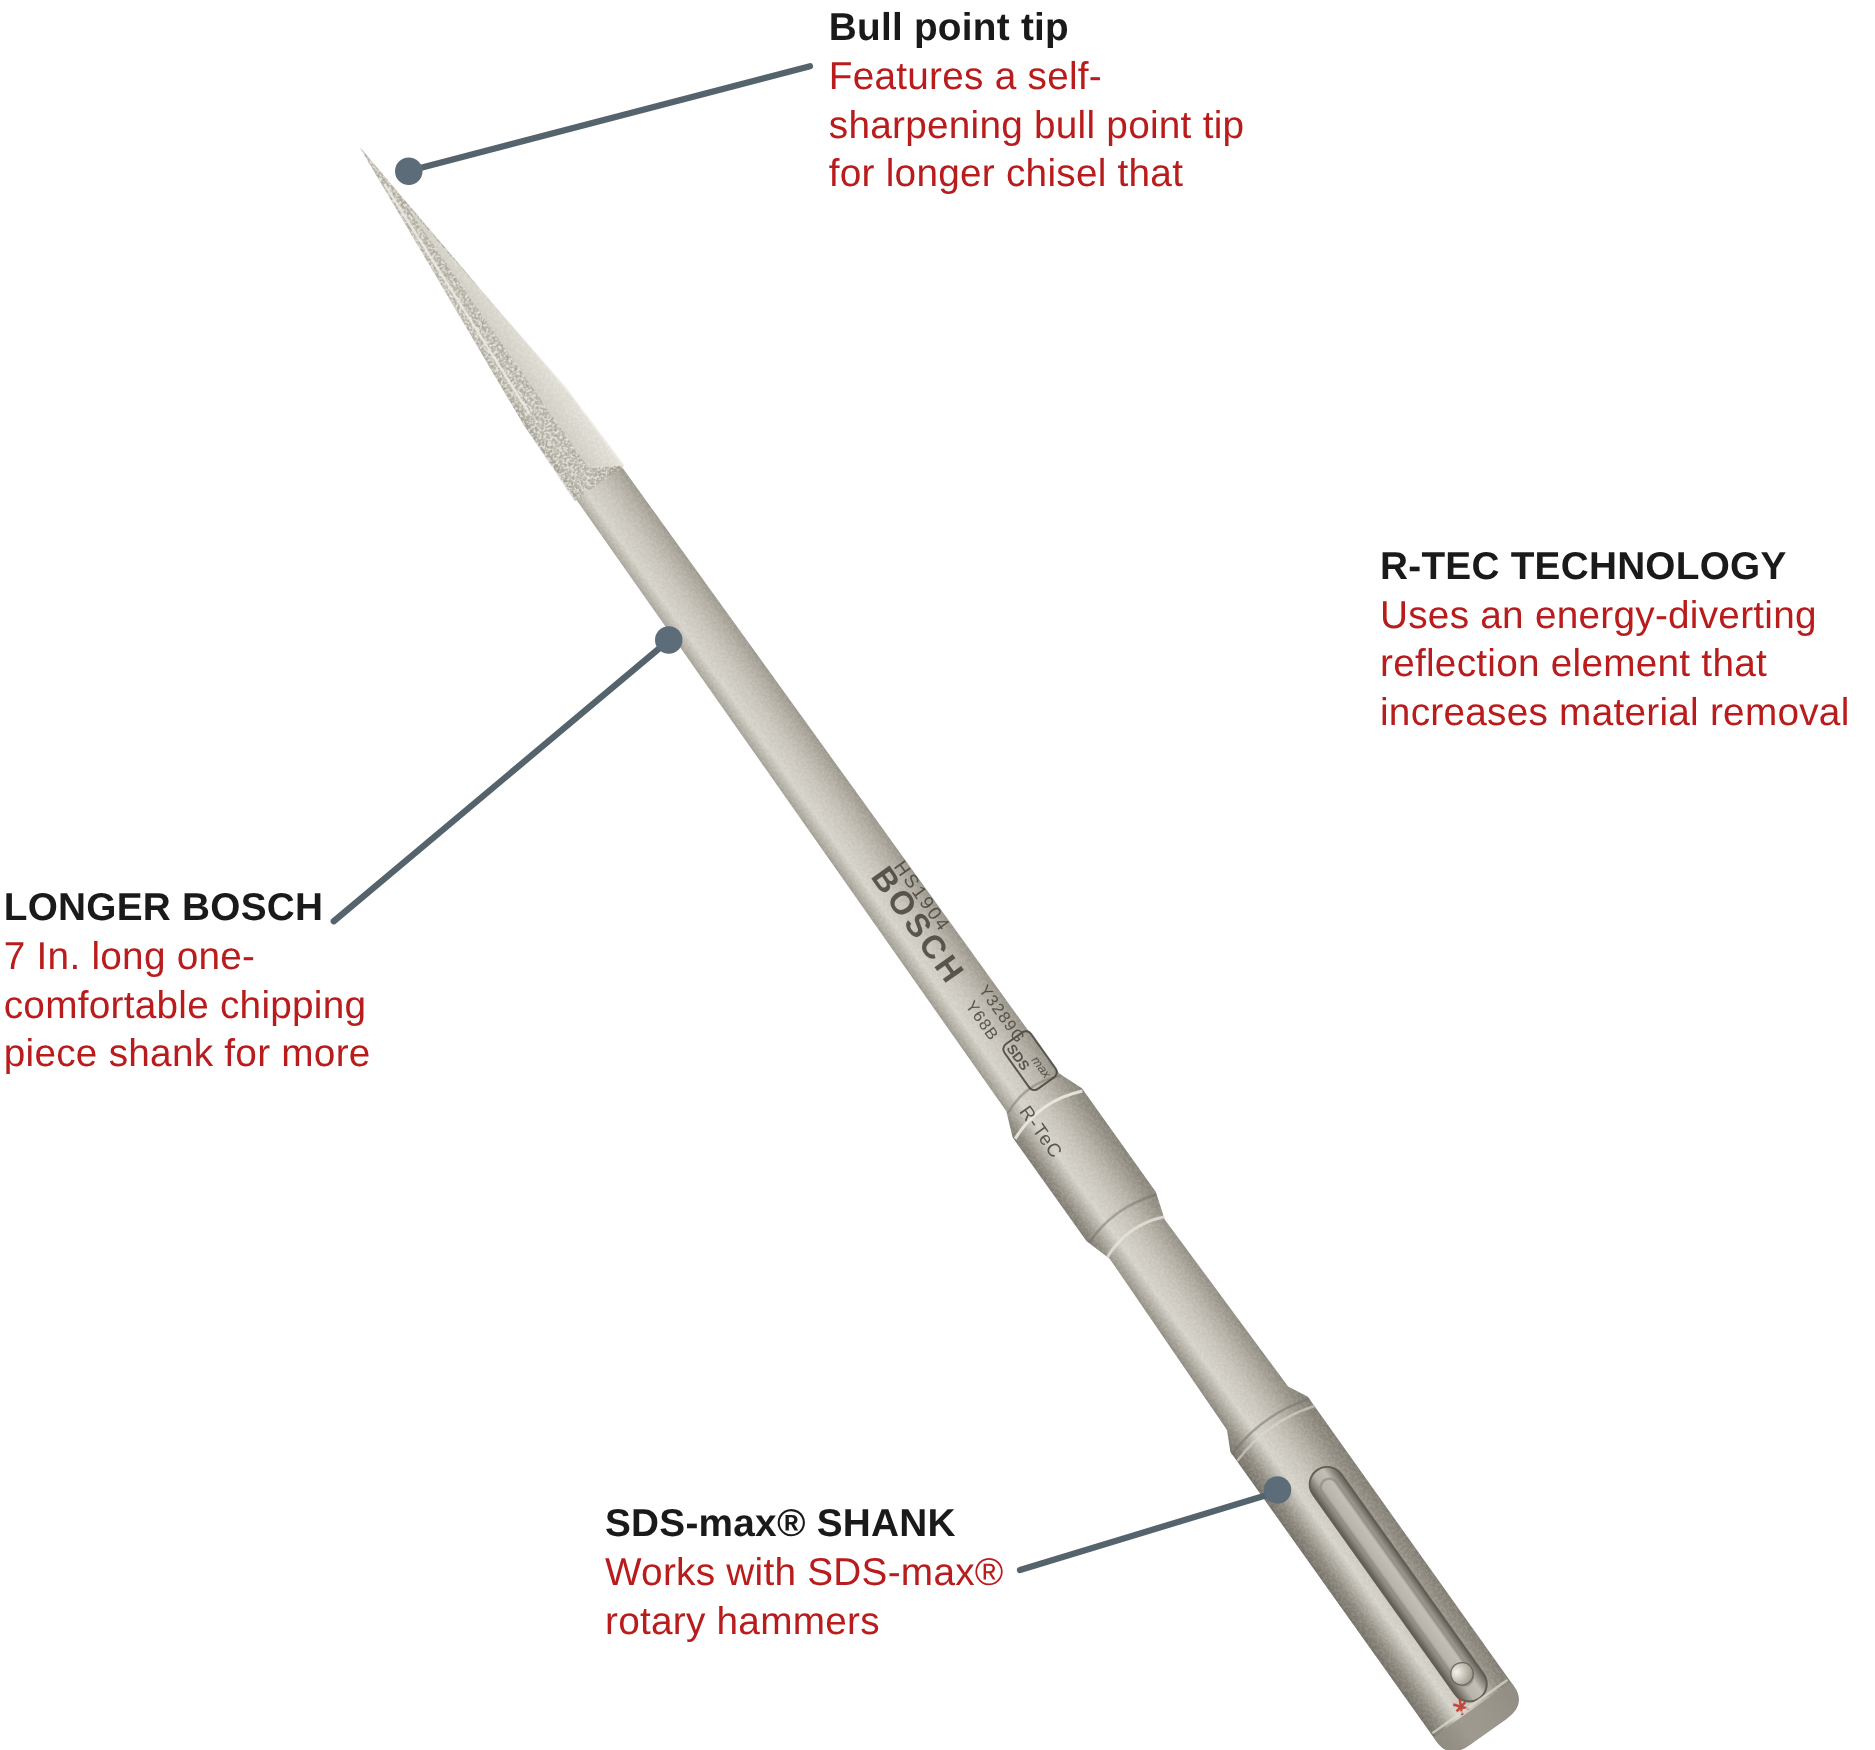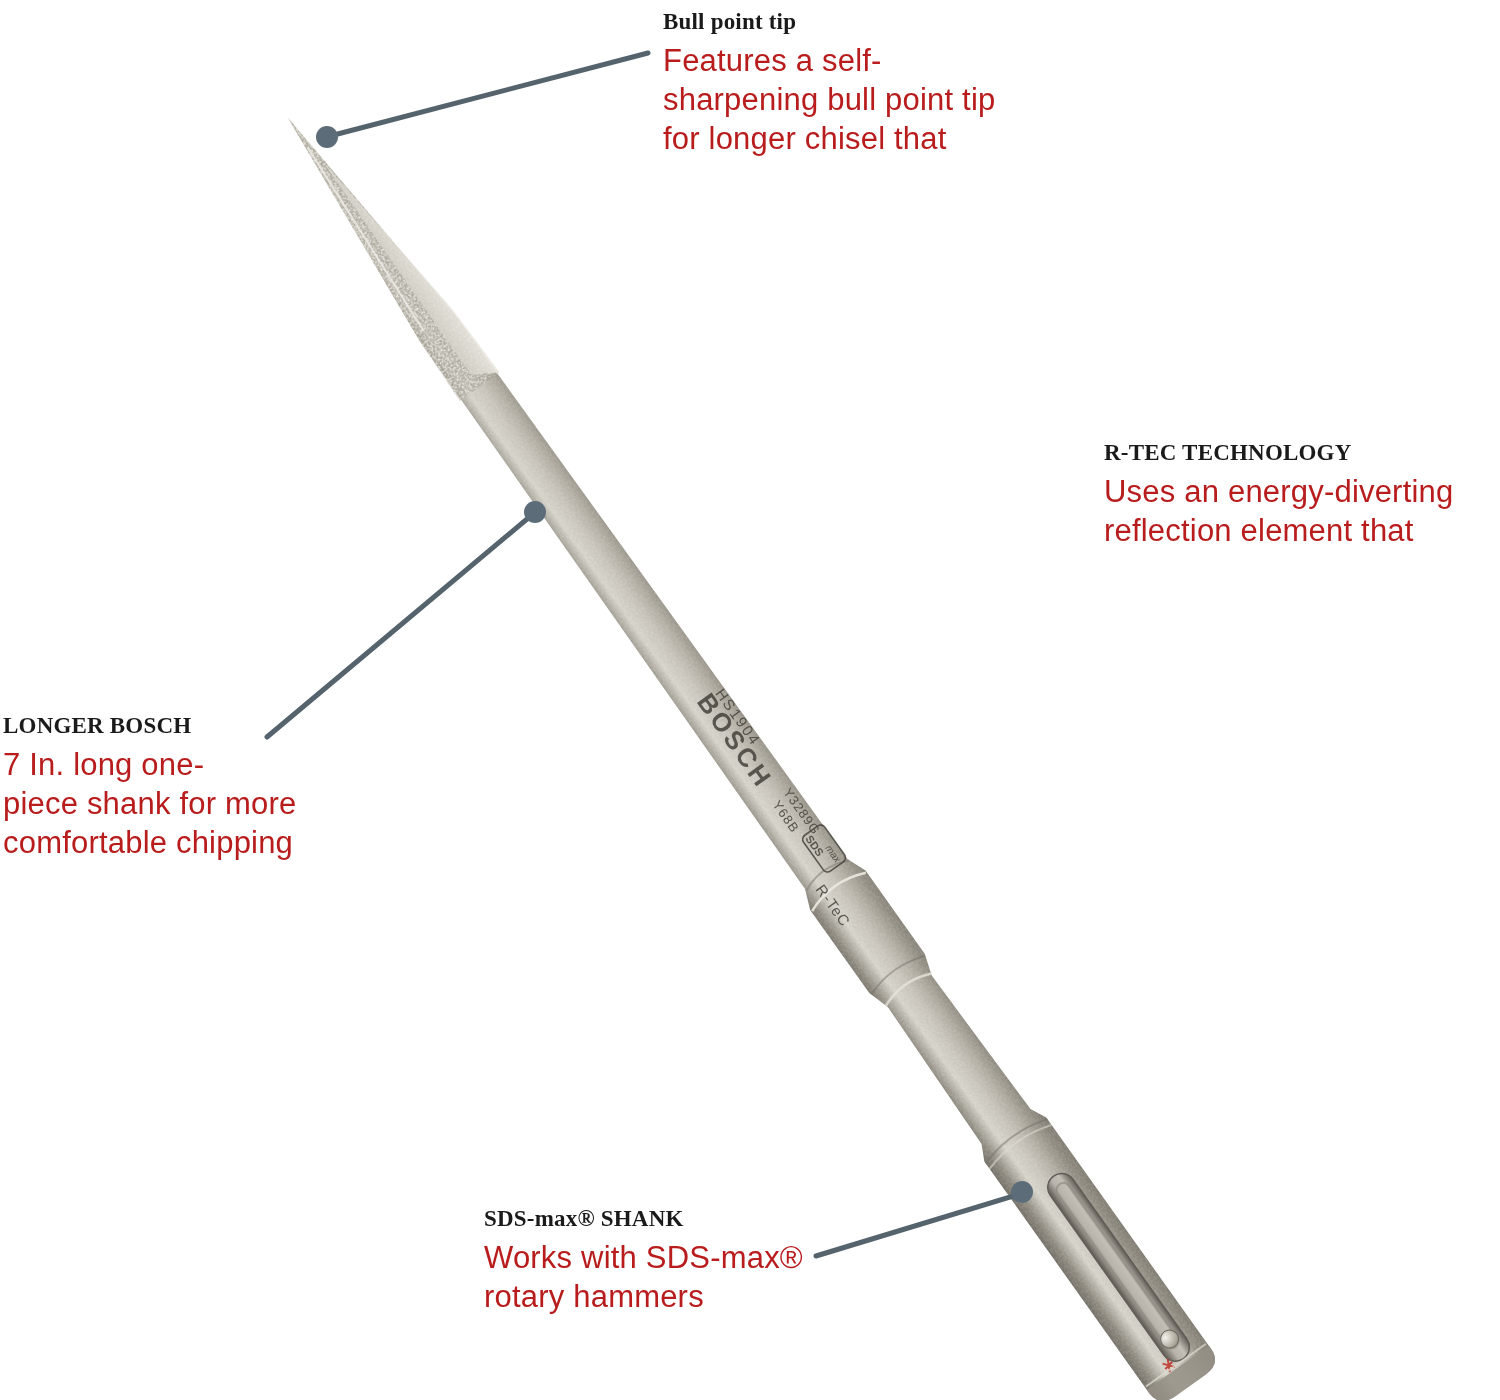--- a/index.html
+++ b/index.html
@@ -6,22 +6,22 @@
   .stage{
     position:relative;
     width:1500px;height:1400px;
     background:#ffffff;
     overflow:hidden;
     font-family:"Liberation Sans","DejaVu Sans",sans-serif;
   }
   .chisel-svg{position:absolute;left:0;top:0;}
   .callout{position:absolute;}
   .callout .heading{
-    font-size:23px;font-weight:700;line-height:39px;
-    color:#1a1a1a;white-space:nowrap;letter-spacing:0.2px;font-family:Liberation Serif, serif;
+    font-size:31px;font-weight:700;line-height:39px;
+    color:#1a1a1a;white-space:nowrap;letter-spacing:0.2px;
   }
   .callout .body-line{
     font-size:31px;font-weight:400;line-height:39px;
     color:#b91c1c;white-space:nowrap;letter-spacing:0.2px;
   }
   #callout-bull{left:663px;top:2px;}
   #callout-rtec{left:1104px;top:433px;}
   #callout-shank{left:3px;top:706px;}
   #callout-sds{left:484px;top:1199px;}
 </style>
@@ -141,27 +141,28 @@
     <div class="heading">Bull point tip</div>
     <div class="body-line">Features a self-</div>
     <div class="body-line">sharpening bull point tip</div>
     <div class="body-line">for longer chisel that</div>
   </div>
 
   <div class="callout" id="callout-rtec">
     <div class="heading">R-TEC TECHNOLOGY</div>
     <div class="body-line">Uses an energy-diverting</div>
     <div class="body-line">reflection element that</div>
+    <div class="body-line">increases material removal</div>
   </div>
 
   <div class="callout" id="callout-shank">
     <div class="heading">LONGER BOSCH</div>
     <div class="body-line">7 In. long one-</div>
+    <div class="body-line">comfortable chipping</div>
     <div class="body-line">piece shank for more</div>
-    <div class="body-line">comfortable chipping</div>
   </div>
 
   <div class="callout" id="callout-sds">
     <div class="heading">SDS-max® SHANK</div>
     <div class="body-line">Works with SDS-max®</div>
     <div class="body-line">rotary hammers</div>
   </div>
 
 </div>
 

